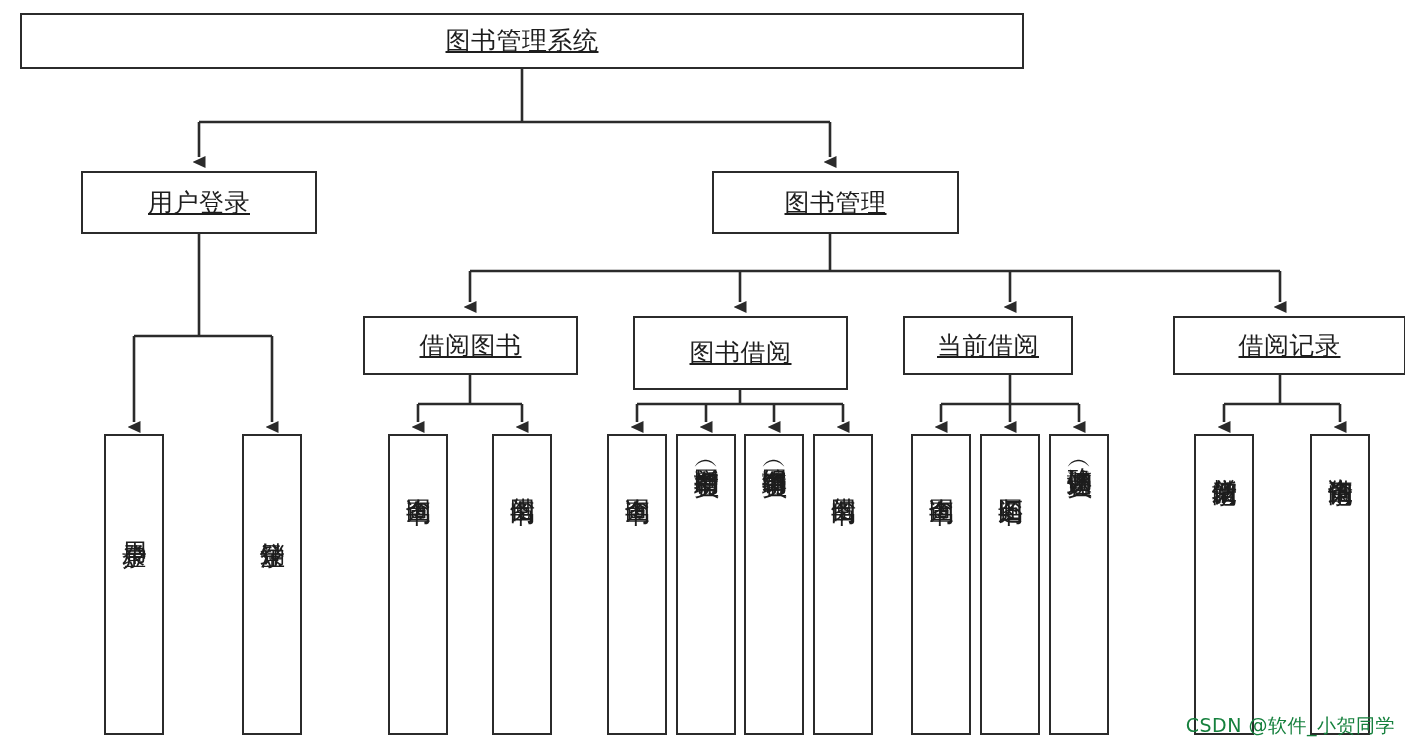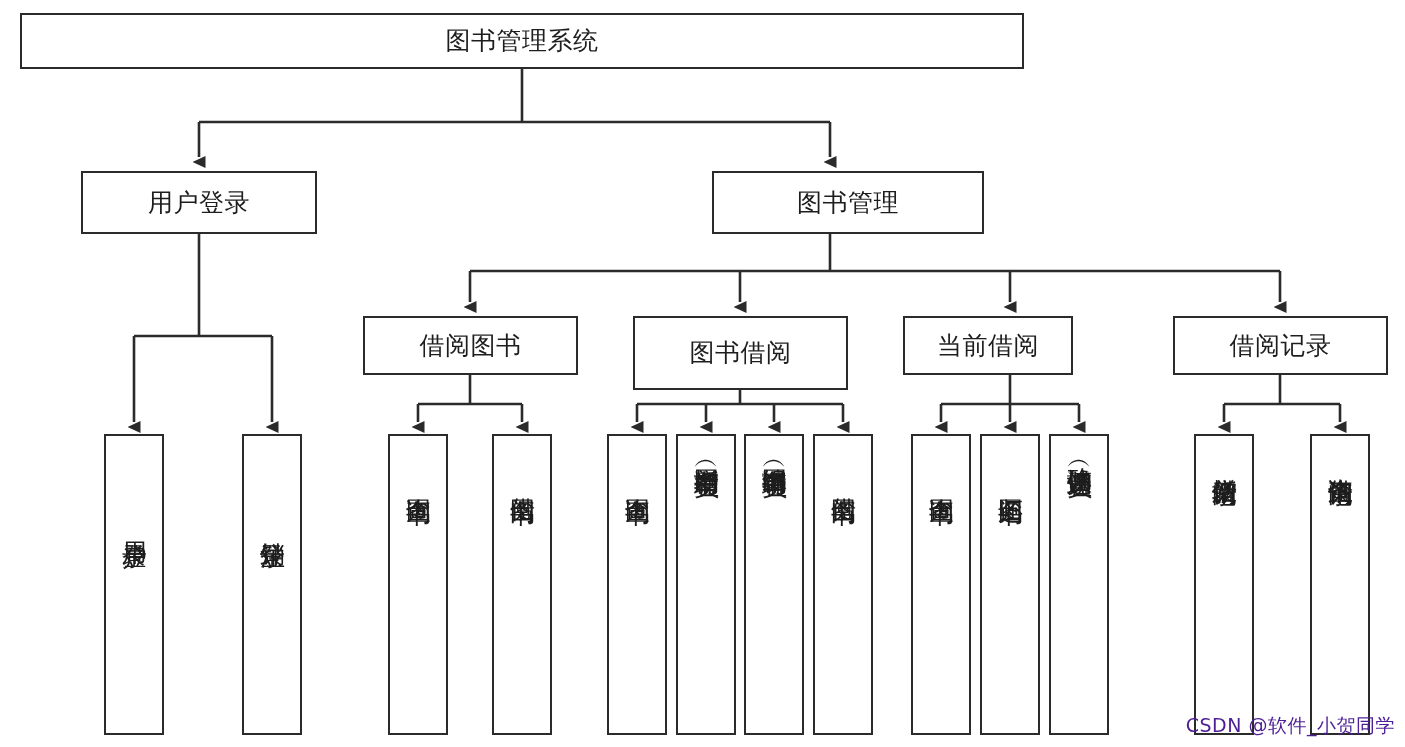--- a/index.html
+++ b/index.html
@@ -41,20 +41,21 @@
     display: block;
     text-align: center;
     line-height: 1.12;
     color: #1d1d1d;
     white-space: pre;
   }
   
   .node.horiz .node-label {
     font-size: 25px;
     letter-spacing: 0.5px;
+    text-decoration: underline;
   }
   
   .node.vert {
     align-items: flex-start;
     justify-content: center;
     padding-top: 0;
   }
   .node.vert .node-label {
     writing-mode: vertical-rl;
     text-orientation: upright;
@@ -66,21 +67,21 @@
   .node.vert.align-mid .node-label  { margin-top: 86px; }
   .node.vert.align-top .node-label  { margin-top: 12px; }
   .node.vert.align-top2 .node-label { margin-top: 22px; }
   .node.vert.align-up .node-label   { margin-top: 42px; }
 
   #watermark {
     position: absolute;
     right: 10px;
     bottom: 8px;
     font-size: 19px;
-    color: #4c1d95;
+    color: #15803d;
     letter-spacing: 0.5px;
     z-index: 5;
     white-space: nowrap;
   }
 </style>
 </head>
 <body>
 
 <div id="diagram-canvas">
 
@@ -138,37 +139,37 @@
   </svg>
 
   <div class="node horiz" style="left:20px; top:13px; width:1004px; height:56px;">
     <span class="node-label">图书管理系统</span>
   </div>
 
   <div class="node horiz" style="left:81px; top:171px; width:236px; height:63px;">
     <span class="node-label">用户登录</span>
   </div>
 
-  <div class="node horiz" style="left:712px; top:171px; width:272px; height:63px;">
+  <div class="node horiz" style="left:712px; top:171px; width:247px; height:63px;">
     <span class="node-label">图书管理</span>
   </div>
 
   <div class="node horiz" style="left:363px; top:316px; width:215px; height:59px;">
     <span class="node-label">借阅图书</span>
   </div>
 
   <div class="node horiz" style="left:633px; top:316px; width:215px; height:74px;">
     <span class="node-label">图书借阅</span>
   </div>
 
   <div class="node horiz" style="left:903px; top:316px; width:170px; height:59px;">
     <span class="node-label">当前借阅</span>
   </div>
 
-  <div class="node horiz" style="left:1173px; top:316px; width:215px; height:59px;">
+  <div class="node horiz" style="left:1173px; top:316px; width:233px; height:59px;">
     <span class="node-label">借阅记录</span>
   </div>
 
   <div class="node vert align-mid" style="left:104px; top:434px; width:60px; height:301px;">
     <span class="node-label">用户登录</span>
   </div>
 
   <div class="node vert align-mid" style="left:242px; top:434px; width:60px; height:301px;">
     <span class="node-label">注销登录</span>
   </div>

